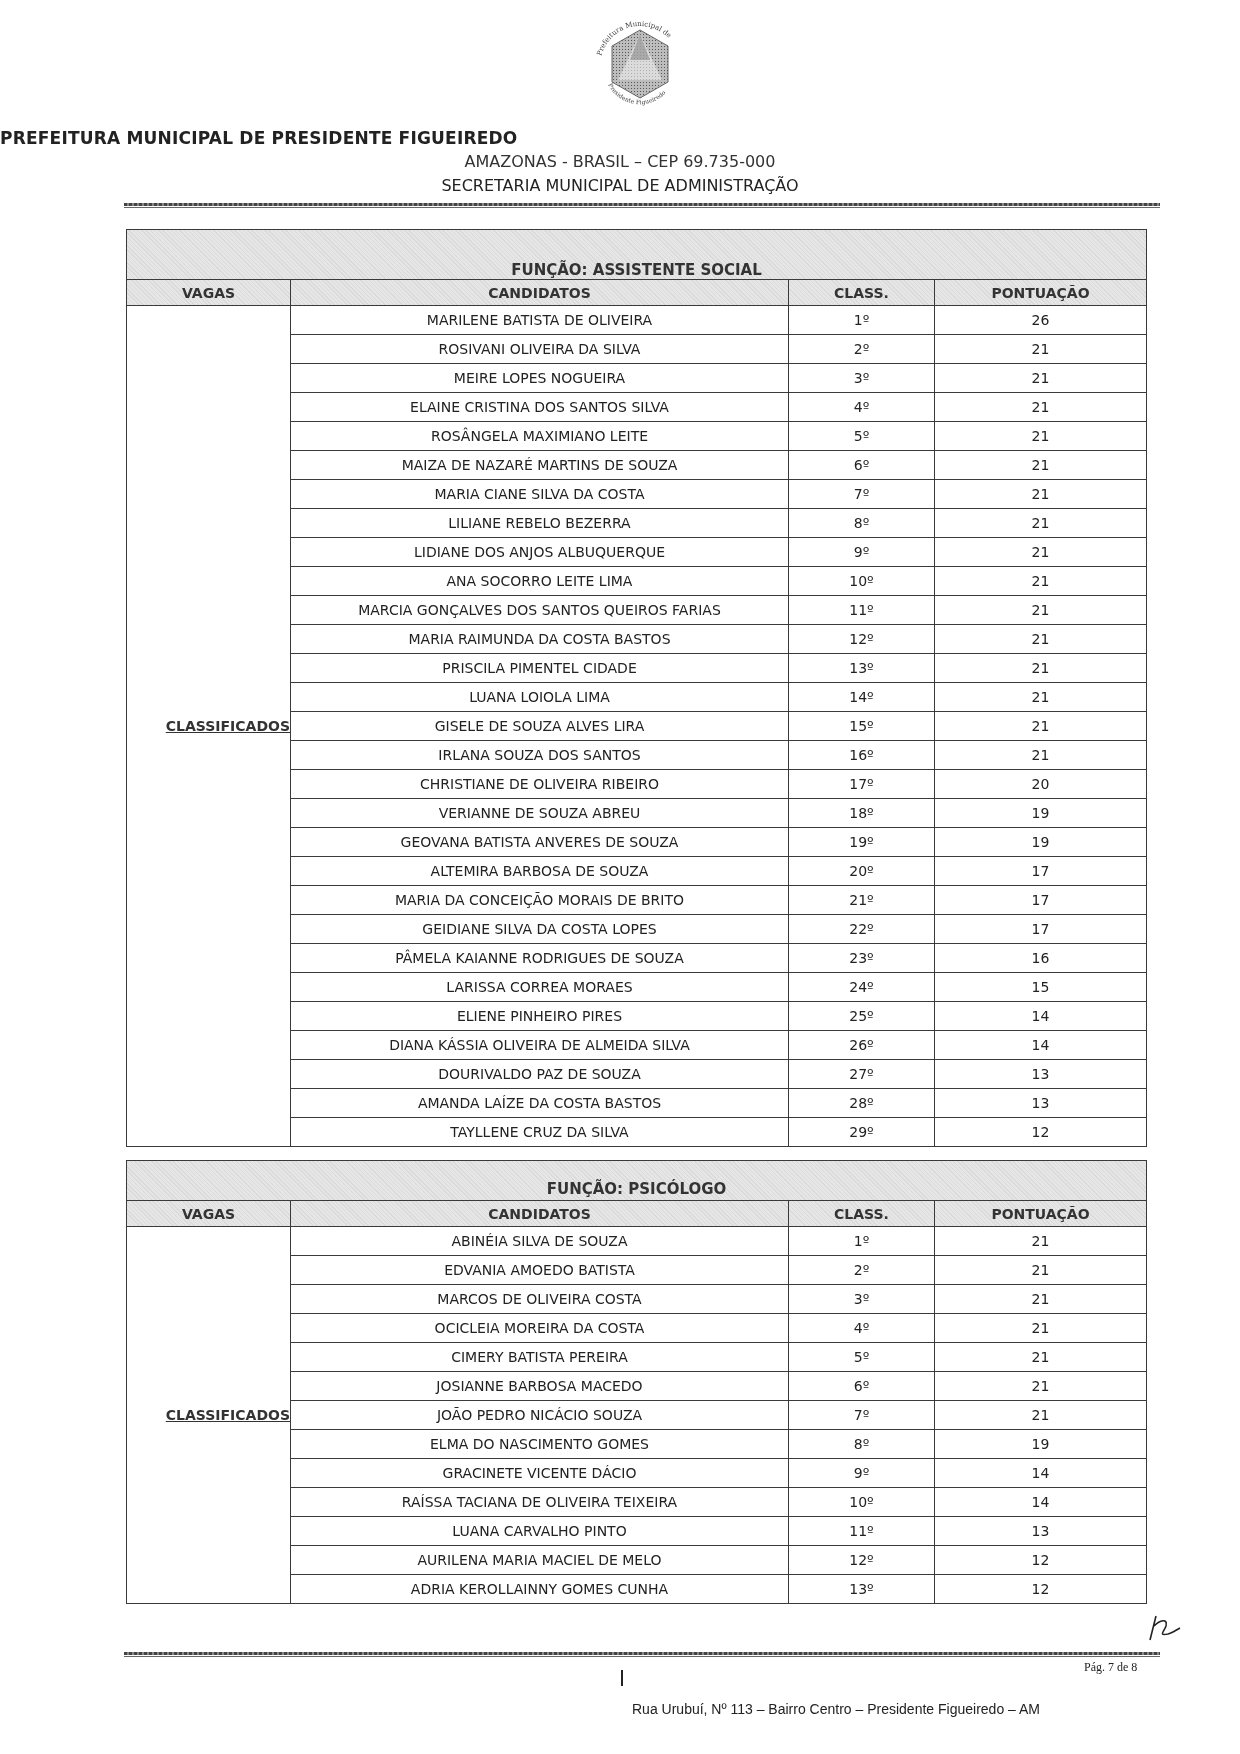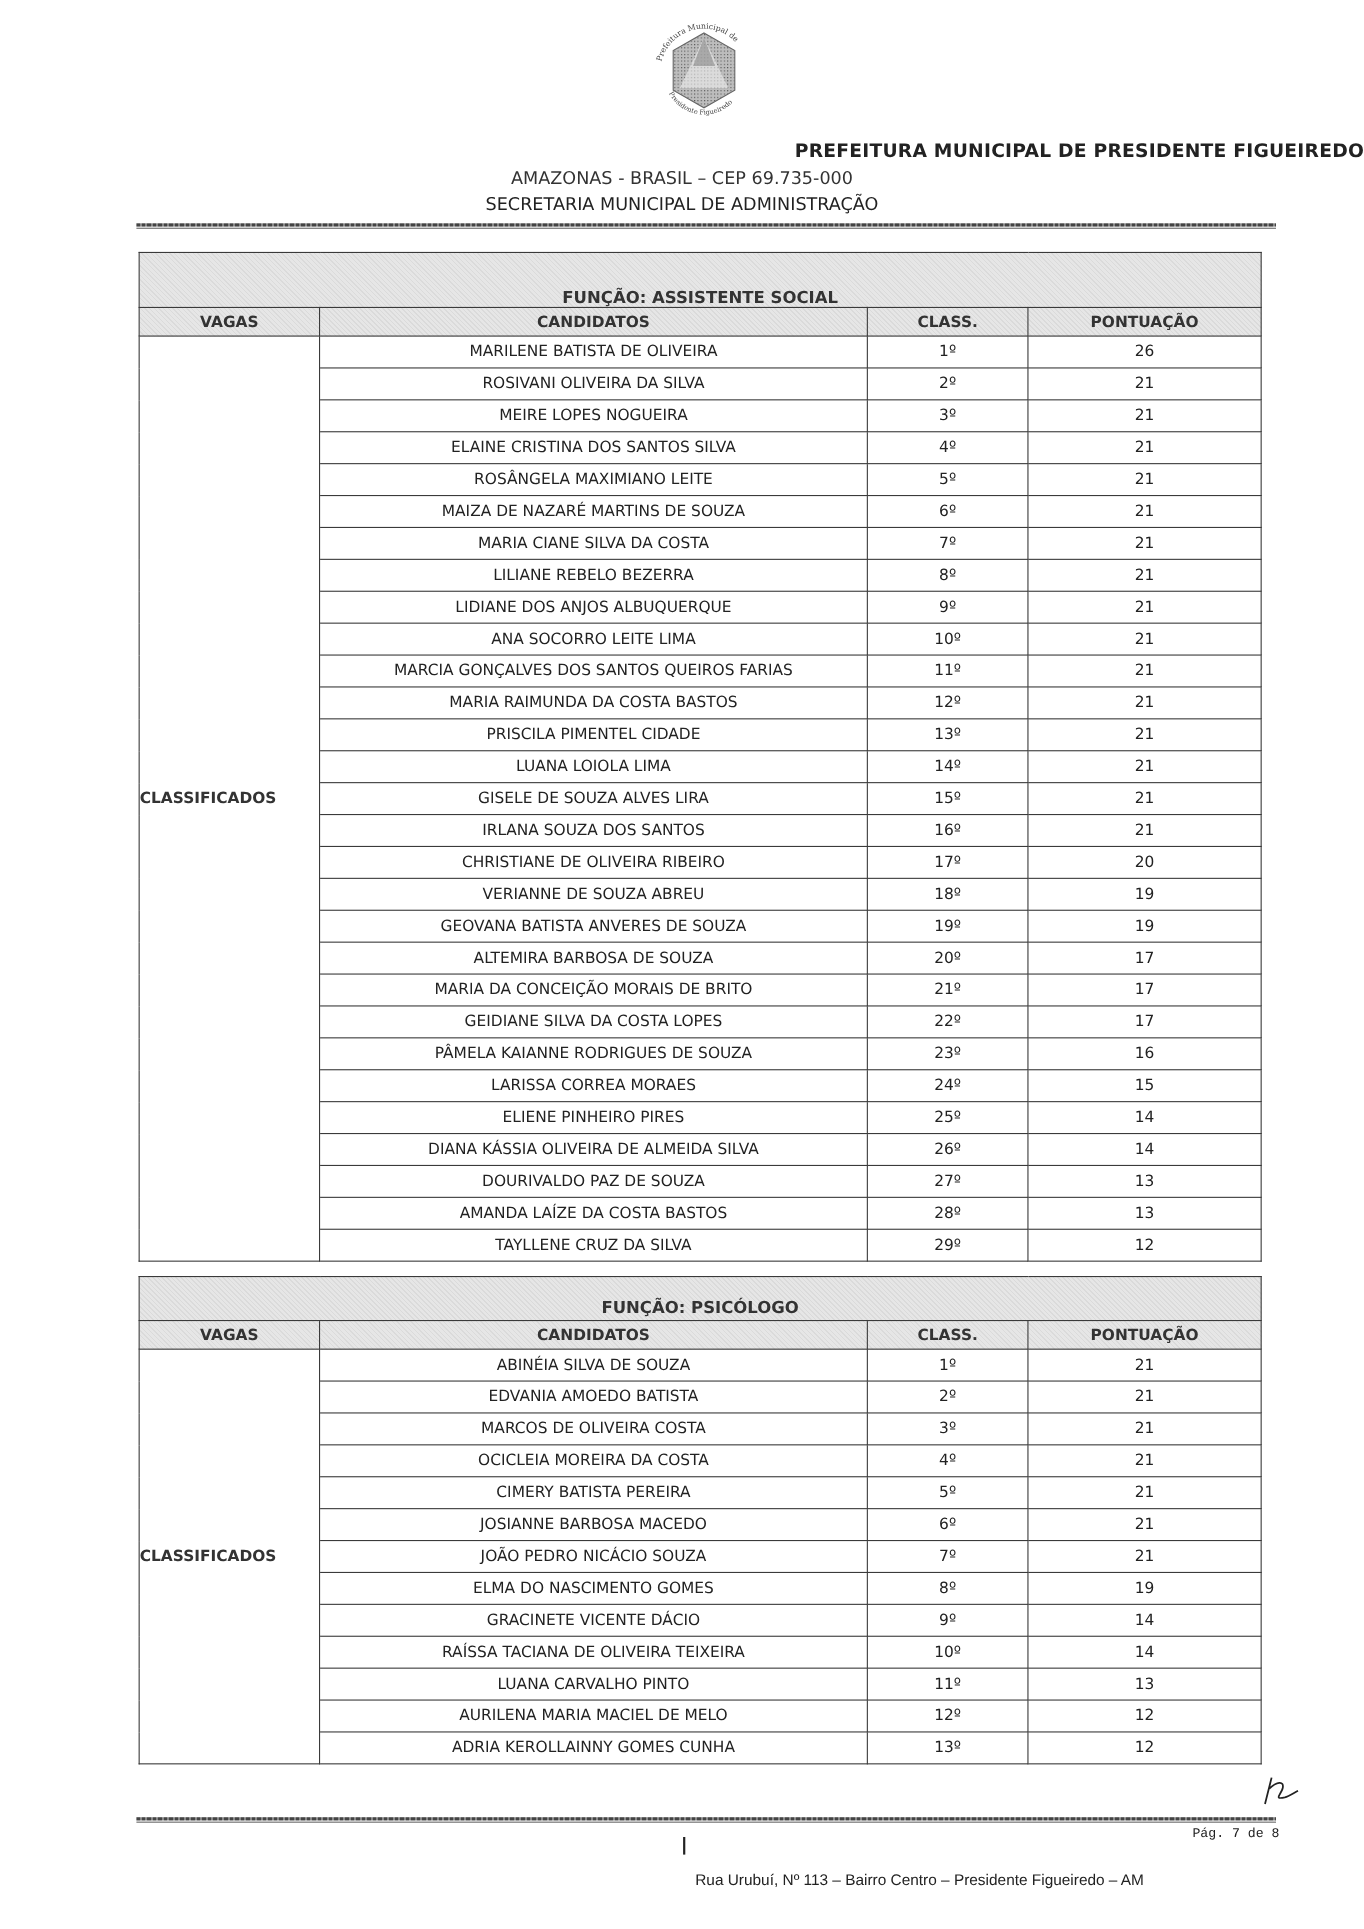--- a/index.html
+++ b/index.html
@@ -1,53 +1,53 @@
 <!DOCTYPE html>
 <html><head>
 <meta charset="utf-8">
 <style>
   html, body { margin: 0; padding: 0; background: #ffffff; }
   body { width: 1240px; height: 1754px; position: relative; overflow: hidden;
          font-family: "Liberation Sans", "DejaVu Sans", sans-serif; color: #1a1a1a; }
 
   .header { position: absolute; left: 0; top: 0; width: 1240px; text-align: center; }
   .logo { position: absolute; left: 586px; top: 10px; width: 108px; height: 108px; }
-  .h-title { position: absolute; top: 128px; width: 1240px; text-align: right;
+  .h-title { position: absolute; top: 128px; width: 1240px; text-align: left;
              font-family: "DejaVu Sans", sans-serif; font-weight: bold; font-size: 17px; letter-spacing: 0.2px; color: #222; }
   .h-sub { position: absolute; top: 152px; width: 1240px; text-align: center;
            font-family: "DejaVu Sans", sans-serif; font-size: 16px; color: #333; }
   .h-sec { position: absolute; top: 176px; width: 1240px; text-align: center;
            font-family: "DejaVu Sans", sans-serif; font-weight: normal; font-size: 16px; color: #222; }
   .h-rule { position: absolute; left: 124px; top: 203px; width: 1036px; height: 3px;
             background: repeating-linear-gradient(90deg, #444 0 3px, #888 3px 5px); }
   .h-rule2 { position: absolute; left: 124px; top: 207px; width: 1036px; height: 1px; background: #666; }
 
   table.grid { position: absolute; left: 126px; border-collapse: collapse; table-layout: fixed;
                font-family: "DejaVu Sans", sans-serif; padding-left: 40px; }
   table.grid td, table.grid th { border: 1px solid #3a3a3a; padding: 0; }
   .shade { background-color: #e6e6e6;
            background-image: repeating-linear-gradient(45deg, rgba(0,0,0,0.05) 0 1px, transparent 1px 3px); }
   .func-row td { height: 49px; text-align: center; font-size: 15px; font-weight: bold; color: #333; vertical-align: bottom; padding-bottom: 4px; }
   .func-row.small td { height: 37px; padding-bottom: 2px; margin-left: 13px; }
   .hdr-row td { height: 25px; text-align: center; font-size: 14px; font-weight: bold; color: #333; margin-left: 40px; }
   .data-row td { height: 28px; font-size: 14px; color: #222; }
   td.name { padding-left: 10px; text-align: center; }
   td.cls, td.pts { text-align: center; }
-  td.vagas { text-align: left; font-size: 14px; font-weight: bold; color: #333; vertical-align: middle; }
+  td.vagas { text-align: right; font-size: 14px; font-weight: bold; color: #333; vertical-align: middle; text-decoration: underline; }
 
   #t1 { top: 229px; }
   #t2 { top: 1160px; }
 
   .sign { position: absolute; left: 1142px; top: 1612px; width: 40px; height: 30px; }
   .f-rule { position: absolute; left: 124px; top: 1652px; width: 1036px; height: 3px;
             background: repeating-linear-gradient(90deg, #444 0 3px, #888 3px 5px); }
   .f-rule2 { position: absolute; left: 124px; top: 1656px; width: 1036px; height: 1px; background: #666; }
   .f-bar { position: absolute; left: 621px; top: 1670px; width: 2px; height: 16px; background: #222; }
   .f-addr { position: absolute; left: 632px; top: 1669px; font-family: "Liberation Sans", sans-serif; font-size: 14px; color: #222; margin-top: 32px; }
-  .f-page { position: absolute; left: 1084px; top: 1660px; font-family: Liberation Mono, monospace; font-size: 12px; color: #222; }
+  .f-page { position: absolute; left: 1084px; top: 1660px; font-family: Liberation Serif, serif; font-size: 12px; color: #222; }
 </style>
 </head>
 <body>
 
 <div class="header">
   <svg class="logo" viewBox="0 0 108 108">
     <defs>
       <pattern id="dots" width="3" height="3" patternUnits="userSpaceOnUse">
         <rect width="3" height="3" fill="#bdbdbd"></rect>
         <rect width="1" height="1" fill="#555"></rect>

